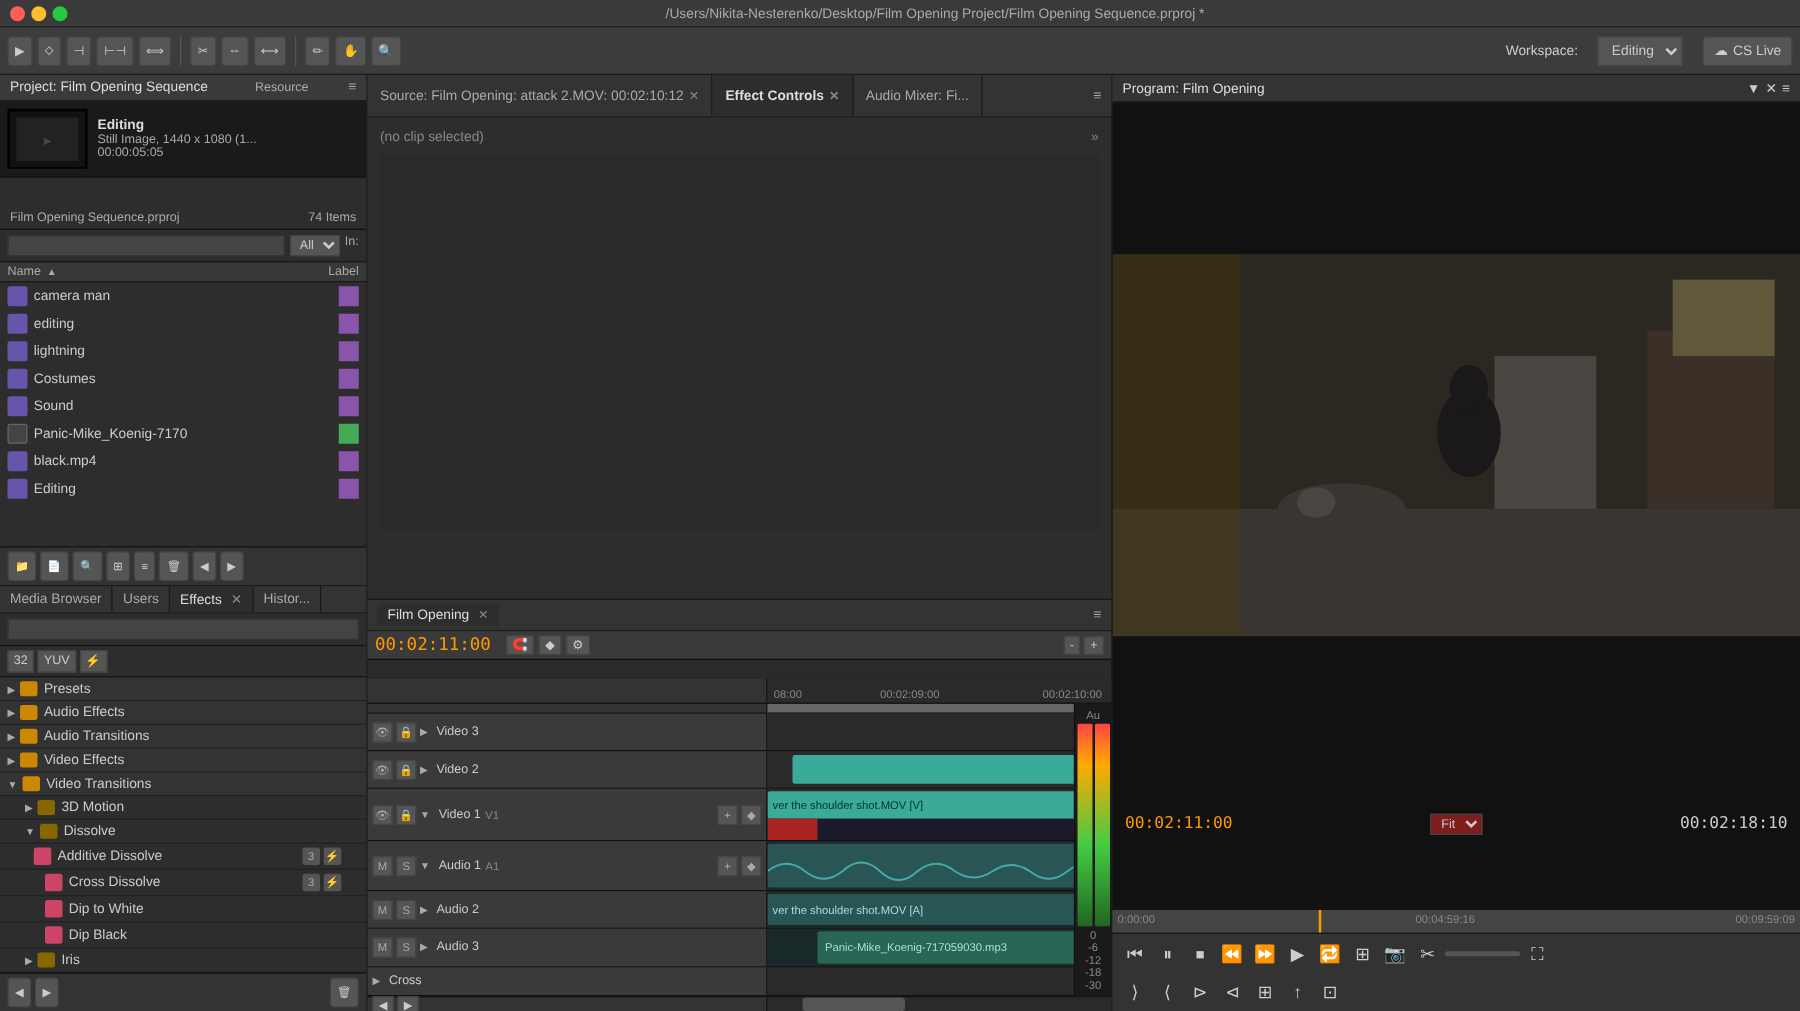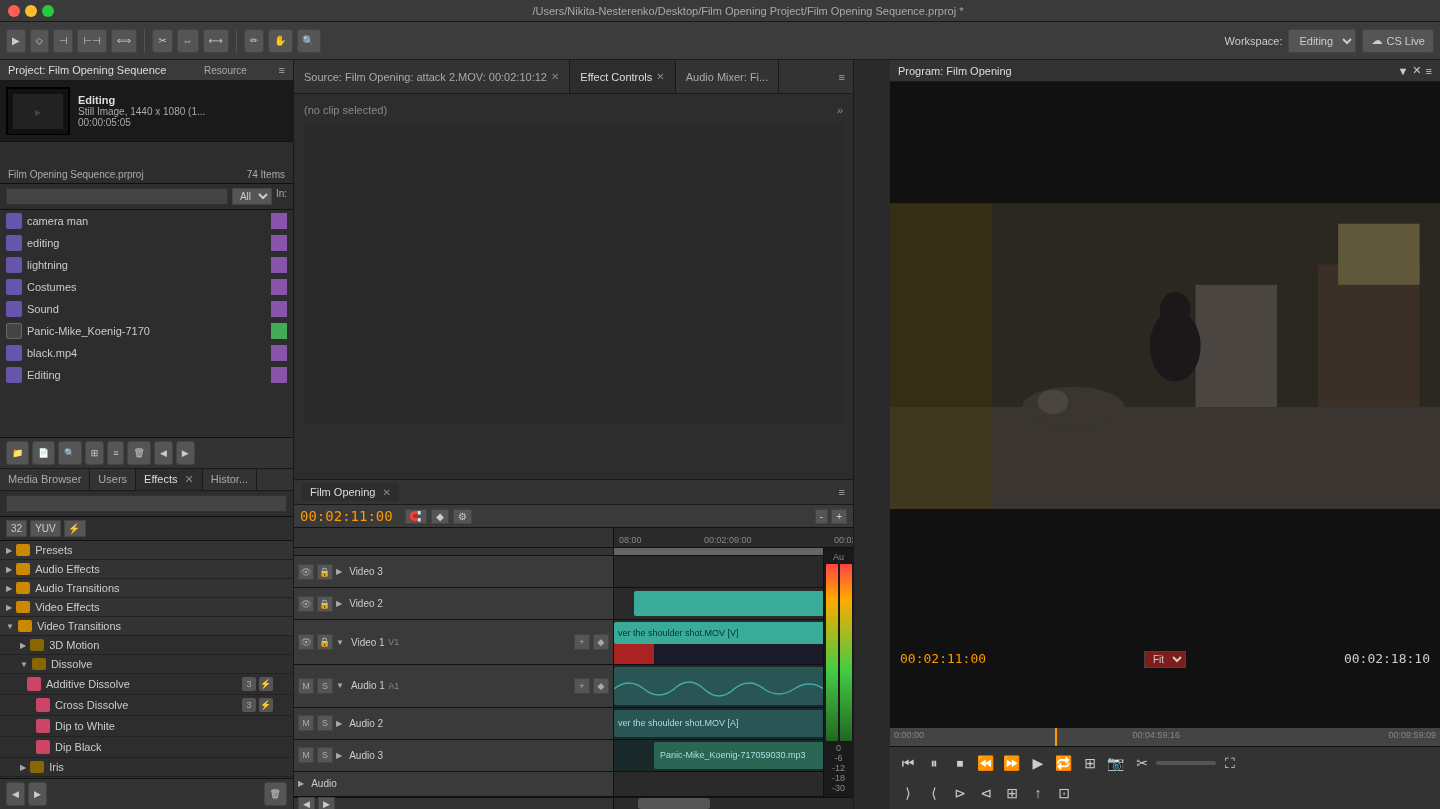--- a/index.html
+++ b/index.html
@@ -11,21 +11,21 @@
     .tl { width: 12px; height: 12px; border-radius: 50%; }
     .tl-red { background: #ff5f56; }
     .tl-yellow { background: #ffbd2e; }
     .tl-green { background: #27c93f; }
     #titlebar .title { flex: 1; text-align: center; font-size: 11px; color: #aaa; }
     
     
     #toolbar { background: #3c3c3c; height: 38px; display: flex; align-items: center; padding: 0 6px; gap: 4px; border-bottom: 1px solid #1a1a1a; }
     .tool-btn { background: #555; border: 1px solid #444; border-radius: 3px; color: #ccc; padding: 2px 5px; font-size: 10px; cursor: pointer; height: 24px; display: flex; align-items: center; }
     .toolbar-sep { width: 1px; background: #555; height: 24px; margin: 0 3px; }
-    .workspace-area { margin-left: auto; display: flex; align-items: center; gap: 6px; }
+    .workspace-area { margin-left: auto; display: flex; align-items: center; gap: 16px; }
     .workspace-select { background: #555; border: 1px solid #444; color: #ccc; padding: 2px 6px; font-size: 11px; height: 24px; }
     .cs-live-btn { background: #555; border: 1px solid #444; border-radius: 3px; color: #ccc; padding: 2px 8px; font-size: 11px; height: 24px; display: flex; align-items: center; }
     
     
     #main { display: flex; height: calc(809px - 60px); }
     
     
     #left-panel { width: 294px; display: flex; flex-direction: column; border-right: 1px solid #1a1a1a; background: #2d2d2d; flex-shrink: 0; }
     
     
@@ -82,57 +82,57 @@
     .effect-pink { background: #cc4466; border-radius: 2px; }
     .effects-item .effect-label { font-size: 11px; color: #ccc; }
     .effects-item-actions { margin-left: auto; display: flex; gap: 3px; }
     .action-icon { width: 14px; height: 14px; background: #555; border-radius: 2px; font-size: 9px; display: flex; align-items: center; justify-content: center; color: #aaa; cursor: pointer; }
     
     
     #center-panel { flex: 1; display: flex; flex-direction: column; border-right: 1px solid #1a1a1a; }
     
     #source-tabs { display: flex; background: #333; border-bottom: 1px solid #1a1a1a; height: 34px; align-items: center; }
     .source-tab { padding: 4px 10px; font-size: 11px; color: #aaa; cursor: pointer; border-right: 1px solid #1a1a1a; height: 100%; display: flex; align-items: center; gap: 4px; }
-    .source-tab.active { background: #2d2d2d; color: #ddd; }
+    .source-tab.active { background: #2d2d2d; color: #ddd; font-weight: bold; }
     .source-tab .tab-close { color: #888; font-size: 10px; }
     #source-tabs .panel-menu { margin-left: auto; margin-right: 8px; color: #aaa; cursor: pointer; }
     
     #effect-controls-content { flex: 1; background: #2d2d2d; padding: 10px; }
     .no-clip-msg { font-size: 11px; color: #888; }
     
     
     #timeline-panel { height: 330px; display: flex; flex-direction: column; border-top: 1px solid #1a1a1a; }
     #timeline-header { background: #333; padding: 3px 8px; display: flex; align-items: center; gap: 6px; border-bottom: 1px solid #1a1a1a; }
     .timeline-tab { padding: 3px 8px; font-size: 11px; color: #aaa; cursor: pointer; background: #3a3a3a; border-radius: 3px 3px 0 0; }
     .timeline-tab.active { background: #2d2d2d; color: #ddd; }
     .timeline-tab .tab-close { margin-left: 4px; color: #888; font-size: 10px; }
     #timeline-menu { margin-left: auto; color: #aaa; cursor: pointer; }
     
     #timeline-controls { background: #3a3a3a; display: flex; align-items: center; gap: 4px; padding: 3px 6px; border-bottom: 1px solid #111; }
     .timeline-ctrl-btn { background: #555; border: 1px solid #444; color: #ccc; padding: 1px 4px; font-size: 10px; cursor: pointer; }
     #timecode-display { color: #ff9900; font-size: 14px; font-family: monospace; margin-right: 8px; }
     
-    #timeline-ruler { background: #2a2a2a; height: 20px; border-bottom: 1px solid #111; display: flex; position: relative; overflow: hidden; }
+    #timeline-ruler { background: #2a2a2a; height: 20px; border-bottom: 1px solid #111; display: flex; position: relative; overflow: hidden; margin-top: 15px; }
     #timeline-ruler-left { width: 320px; flex-shrink: 0; background: #333; border-right: 1px solid #111; }
     #timeline-ruler-right { flex: 1; position: relative; overflow: hidden; }
     
     #timeline-body { flex: 1; display: flex; overflow: hidden; }
     
     .track-row { display: flex; align-items: stretch; height: 50px; border-bottom: 1px solid #111; }
     .track-row.audio { height: 48px; }
     .track-header { width: 320px; flex-shrink: 0; background: #3a3a3a; border-right: 1px solid #111; display: flex; align-items: center; padding: 0 4px; gap: 3px; }
     .track-label { font-size: 10px; color: #ccc; }
     .track-ctrl-btn { background: #555; border: 1px solid #444; width: 16px; height: 16px; display: flex; align-items: center; justify-content: center; font-size: 9px; color: #aaa; cursor: pointer; }
     .track-content { flex: 1; background: #2a2a2a; position: relative; overflow: hidden; }
     
     .clip { position: absolute; top: 2px; bottom: 2px; border-radius: 2px; overflow: hidden; font-size: 9px; color: #222; display: flex; align-items: center; padding: 0 4px; }
     .clip-teal { background: #3aaa99; }
     
     
-    #right-panel { width: 550px; display: flex; flex-direction: column; flex-shrink: 0; margin-left: 36px; }
+    #right-panel { width: 550px; display: flex; flex-direction: column; flex-shrink: 0; }
     #program-header { background: #333; padding: 4px 8px; display: flex; align-items: center; justify-content: space-between; border-bottom: 1px solid #1a1a1a; }
     #program-header .panel-title { font-size: 11px; color: #ddd; }
     
     #program-video { flex: 1; background: #111; position: relative; display: flex; align-items: center; justify-content: center; overflow: hidden; }
     
     #program-timecode { position: absolute; bottom: 55px; left: 0; right: 0; display: flex; justify-content: space-between; padding: 4px 10px; }
     .timecode-left { color: #ff9900; font-family: monospace; font-size: 13px; }
     .timecode-right { color: #ccc; font-family: monospace; font-size: 13px; }
     
     #program-bar { background: #2a2a2a; height: 20px; position: relative; border-top: 1px solid #111; border-bottom: 1px solid #111; }
@@ -229,20 +229,27 @@
       </div>
 
       <div id="project-search">
         <input type="text" style="flex: 1 1 0%; background: rgb(68, 68, 68); border: 1px solid rgb(51, 51, 51); color: rgb(204, 204, 204); padding: 2px 5px; font-size: 10px;">
         <select style="background:#555;border:1px solid #444;color:#ccc;padding:1px 3px;font-size:10px;">
           <option>All</option>
         </select>
         <span style="font-size:10px;color:#aaa;">In:</span>
       </div>
 
+      <div id="project-list-header">
+        <span class="col-name">
+          <span>Name</span>
+          <span style="font-size:8px;margin-left:2px;">▲</span>
+        </span>
+        <span class="col-label">Label</span>
+      </div>
 
       <div id="project-list">
         <div class="project-item">
           <div class="item-icon" style="background:#6655aa;"></div>
           <span class="item-name-text">camera man</span>
           <div class="item-label-color label-purple"></div>
         </div>
         <div class="project-item">
           <div class="item-icon" style="background:#6655aa;"></div>
           <span class="item-name-text">editing</span>
@@ -560,21 +567,21 @@
               <div style="position:absolute;left:40px;width:580px;top:2px;bottom:2px;background:#2a6655;border-radius:2px;display:flex;align-items:center;padding:0 6px;">
                 <span style="font-size:9px;color:#aadddd;">Panic-Mike_Koenig-717059030.mp3</span>
               </div>
 
             </div>
           </div>
 
           <div class="track-row" style="height:28px;">
             <div class="track-header">
               <span class="triangle">▶</span>
-              <span class="track-label">Audio</span>
+              <span class="track-label">Cross</span>
             </div>
             <div class="track-content"></div>
           </div>
         </div>
 
         <div id="audio-meter">
           <span class="meter-label">Au</span>
           <div style="display:flex;gap:2px;flex:1;">
             <div class="meter-bar"></div>
             <div class="meter-bar"></div>

